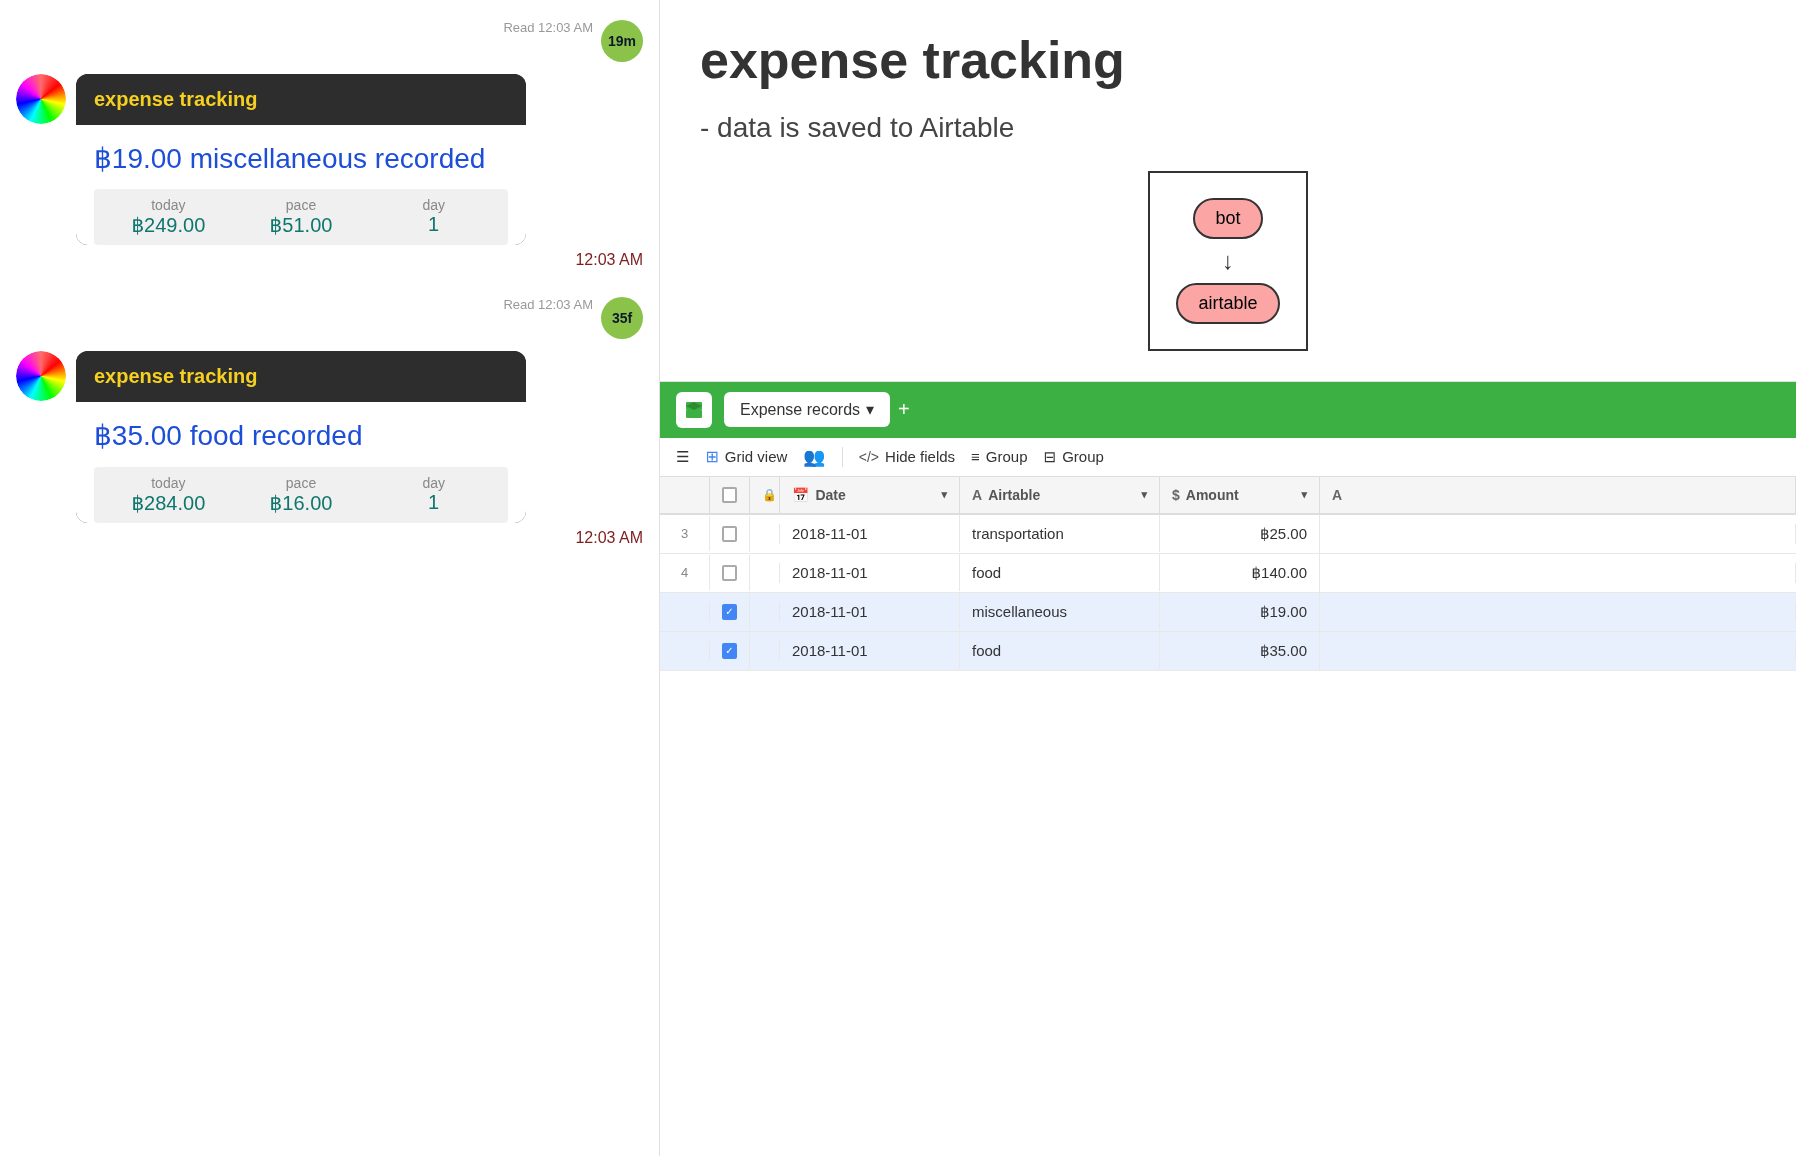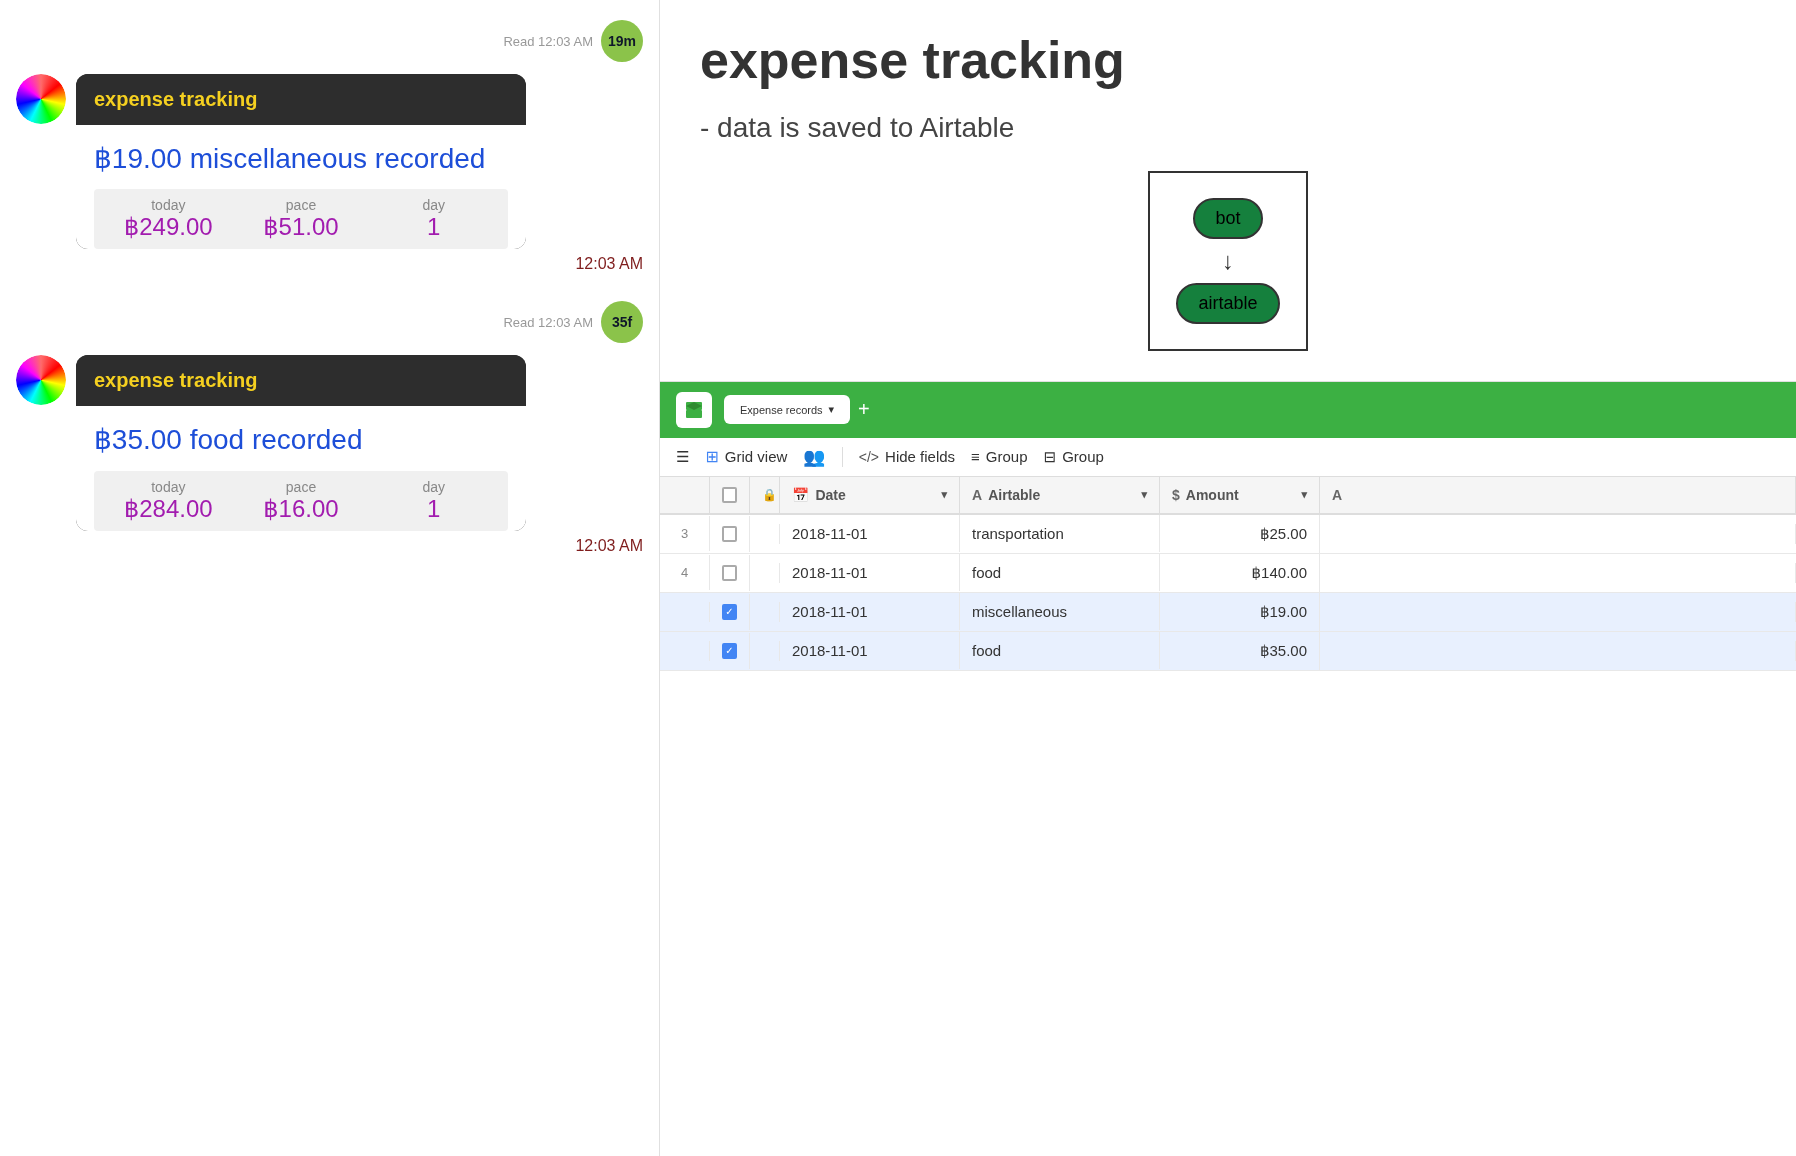--- a/index.html
+++ b/index.html
@@ -27,21 +27,20 @@
       flex: 1;
       padding: 20px 16px;
       overflow-y: auto;
       display: flex;
       flex-direction: column;
       gap: 8px;
     }
 
     .read-timestamp {
       display: flex;
-      align-items: center;
       justify-content: flex-end;
       gap: 8px;
       margin-bottom: 4px;
     }
 
     .read-text {
       color: #999;
       font-size: 13px;
       text-align: right;
     }
@@ -128,22 +127,22 @@
       text-align: center;
       flex: 1;
     }
 
     .stat-label {
       color: #888;
       font-size: 14px;
     }
 
     .stat-value {
-      color: #a21caf;
-      font-size: 24px;
+      color: #0f766e;
+      font-size: 20px;
       font-weight: 400;
     }
 
     .message-time {
       text-align: right;
       color: #7f1d1d;
       font-size: 16px;
       margin-top: 6px;
       margin-bottom: 16px;
     }
@@ -203,21 +202,21 @@
       align-items: center;
       justify-content: space-around;
       padding: 20px 10px;
     }
 
     .diagram-node {
       border: 2px solid #333;
       border-radius: 50px;
       padding: 8px 20px;
       font-size: 18px;
-      background: #15803d;
+      background: #fca5a5;
       text-align: center;
     }
 
     .diagram-arrow {
       font-size: 24px;
       color: #333;
       line-height: 1;
     }
 
     
@@ -251,21 +250,21 @@
       display: flex;
       align-items: center;
       gap: 8px;
     }
 
     .airtable-tab {
       background: #2e8b30;
       color: white;
       padding: 8px 16px;
       border-radius: 6px;
-      font-size: 11px;
+      font-size: 16px;
       display: flex;
       align-items: center;
       gap: 6px;
     }
 
     .airtable-tab.active {
       background: #fff;
       color: #333;
     }
 

